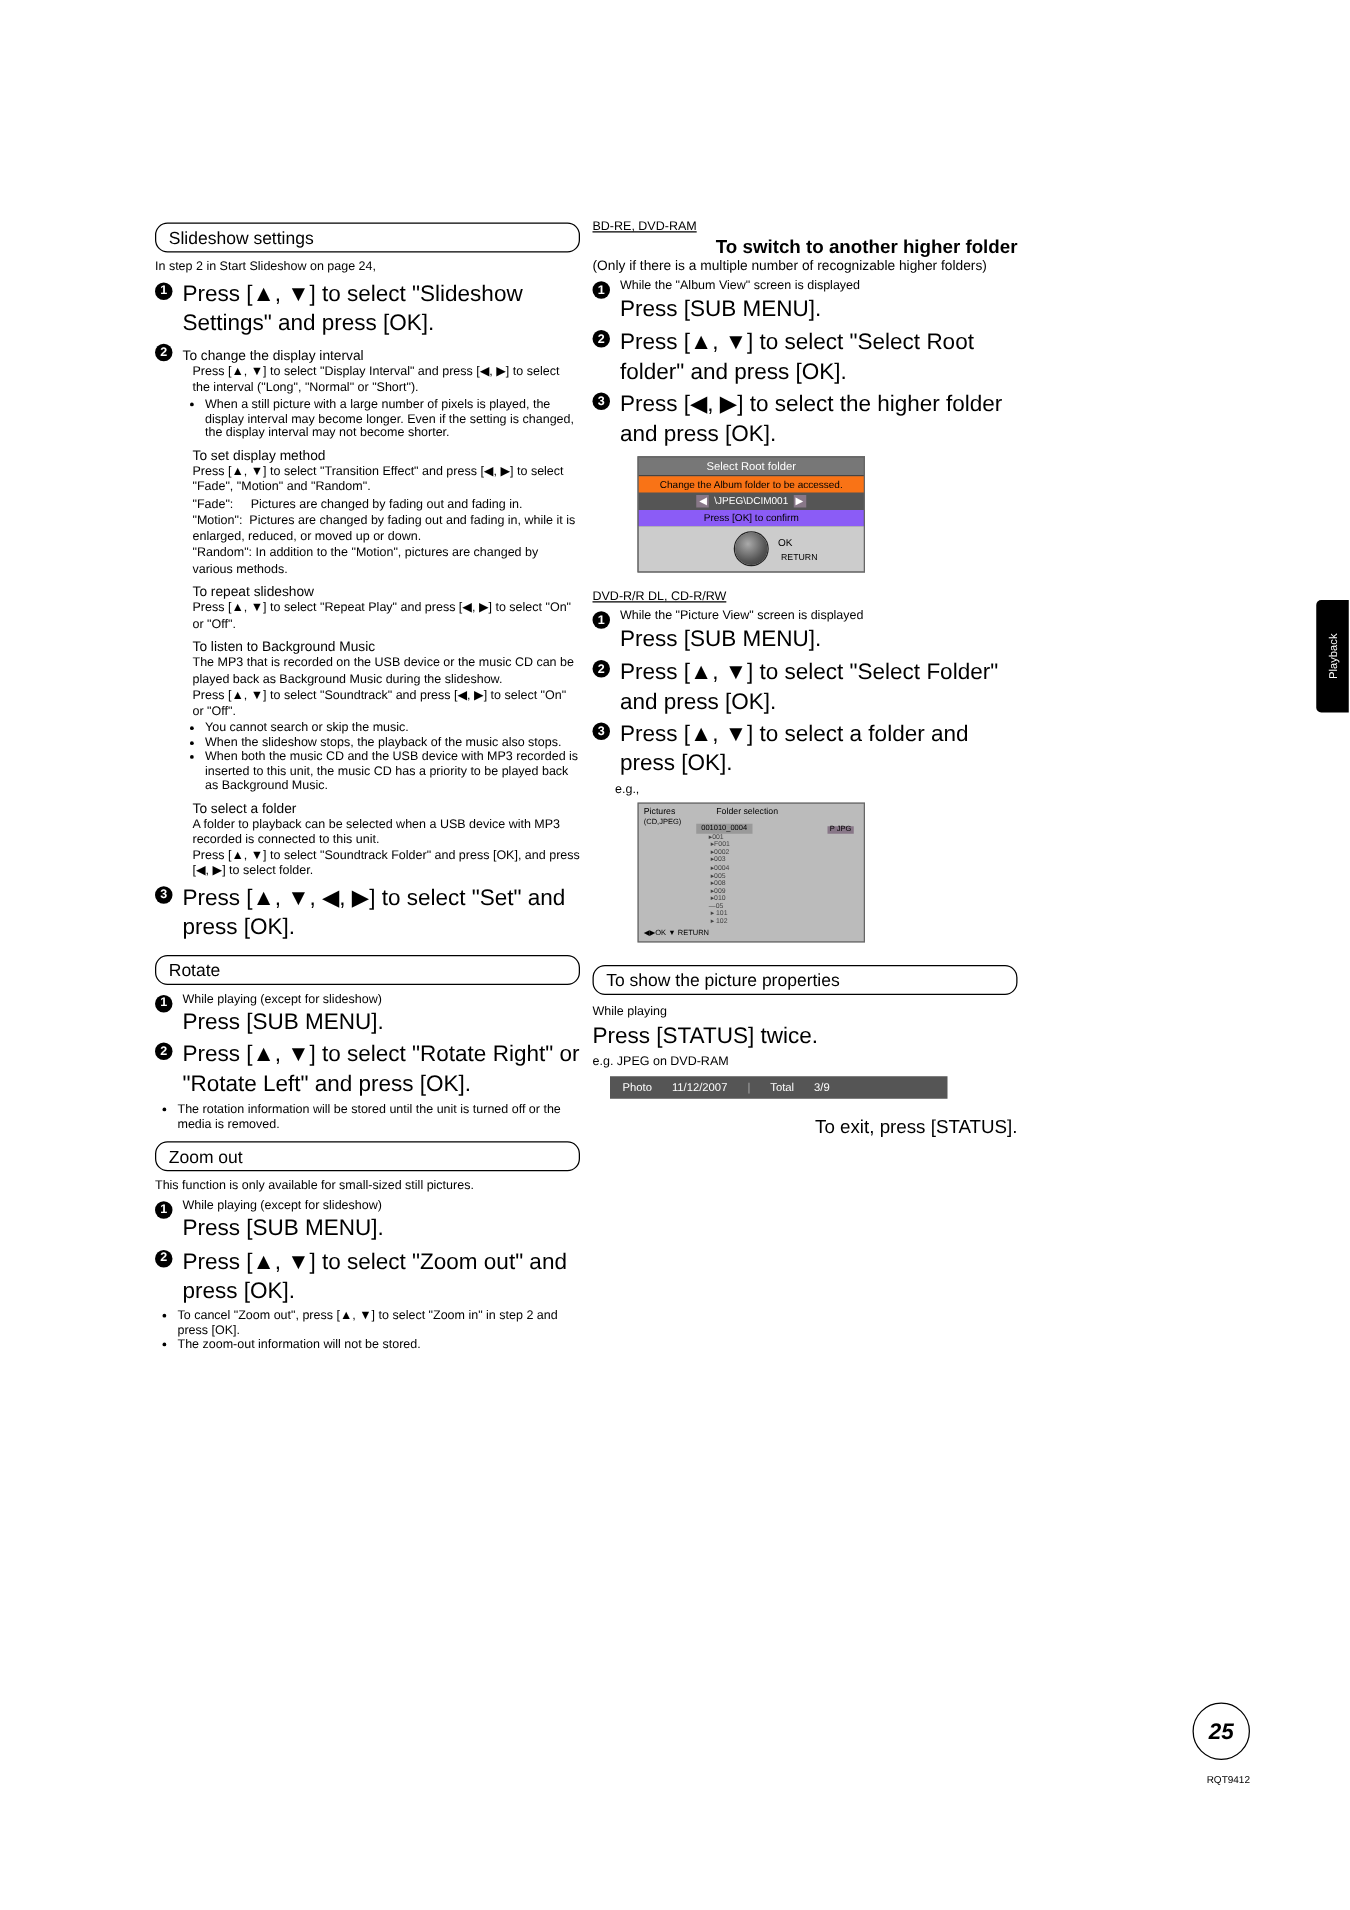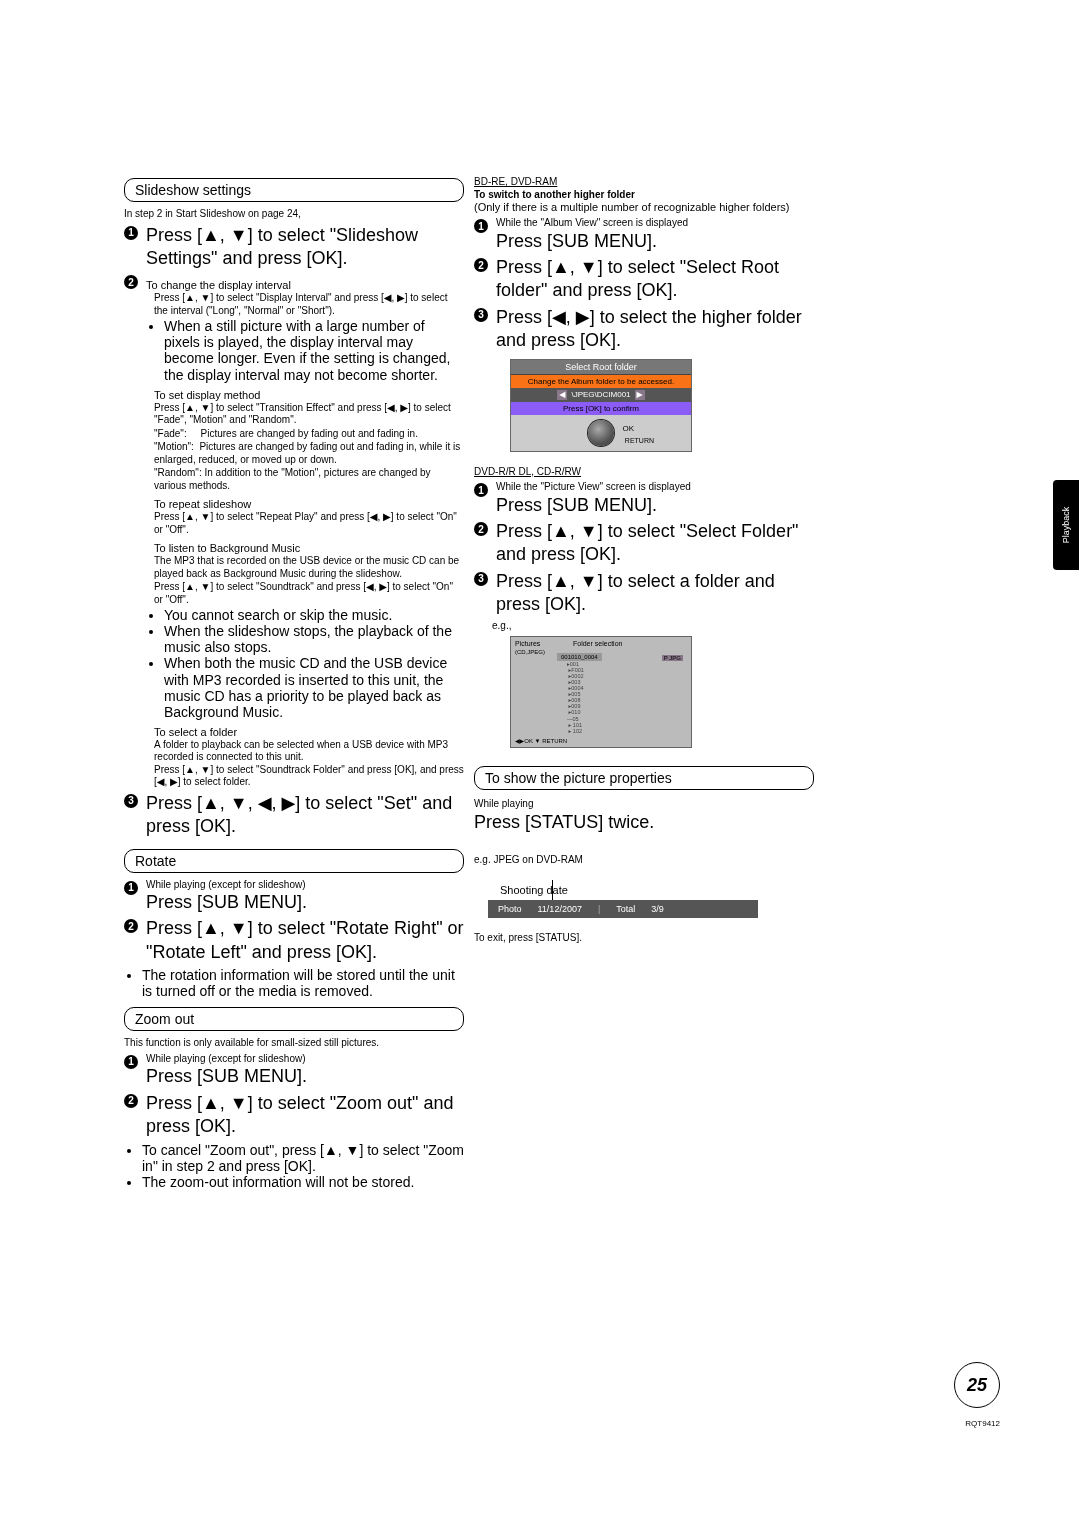--- a/index.html
+++ b/index.html
@@ -17,37 +17,37 @@
   .col-left { left:124px; top:176px; }
   .col-right { left:474px; top:176px; }
 
   .pill {
     border:1px solid #000; border-radius:10px; padding:3px 12px 3px 10px;
     font-size:14px; margin:2px 0 6px 0; display:flex; align-items:center;
     min-height:16px;
   }
   .small { font-size:10px; line-height:1.25; }
   .tiny  { font-size:11px;   line-height:1.2; }
-  .mid   { font-size:10px;  line-height:1.25; }
+  .mid   { font-size:15px;  line-height:1.25;text-align:right; }
   .big   { font-size:18px;  line-height:1.3;  }
 
   .circnum {
     display:inline-flex; width:14px; height:14px; border-radius:50%;
     background:#000; color:#fff; font-size:10px; font-weight:bold;
     align-items:center; justify-content:center; margin-right:4px;
     flex:0 0 auto;
   }
 
   .indent1 { padding-left:18px; }
   .indent2 { padding-left:30px; }
 
   .blk { margin:3px 0; }
   .tight { margin:1px 0; }
   ul.bul { margin:1px 0; padding:0 0 0 40px; }
-  ul.bul li { font-size:14px; line-height:1.15; }
+  ul.bul li { font-size:10px; line-height:1.15; }
 
   .subhead { font-size:11px; margin-top:6px; }
 
   .flex { display:flex; align-items:flex-start; gap:4px; }
   .flex .circnum { margin-top:2px; }
 
   
   .side-tab {
     position:absolute; right:1px; top:480px;
     width:26px; height:90px; background:#000; border-radius:4px 0 0 4px;
@@ -277,24 +277,21 @@
  ▸ 102</div>
       <div class="foot">◀▶OK  ▼
 RETURN</div>
     </div>
 
     <div class="pill" style="margin-top:18px">
       <span>To show the picture properties</span>
     </div>
     <div class="small" style="margin-top:8px">While playing</div>
     <div class="big">Press [STATUS] twice.</div>
-    <div class="small" style="margin-top:20px">e.g. JPEG on DVD-RAM</div>
-    <div class="shootline">
-      <span style="font-size:11px">Shooting date</span>
-    </div>
+    <div class="small" style="margin-top:4px">e.g. JPEG on DVD-RAM</div>
     <div class="statusbar">
       <span>Photo</span>
       <span>11/12/2007</span>
       <span class="sep">|</span>
       <span>Total</span>
       <span>3/9</span>
     </div>
     <div class="mid" style="margin-top:14px">To exit, press [STATUS].</div>
   </div>
 

